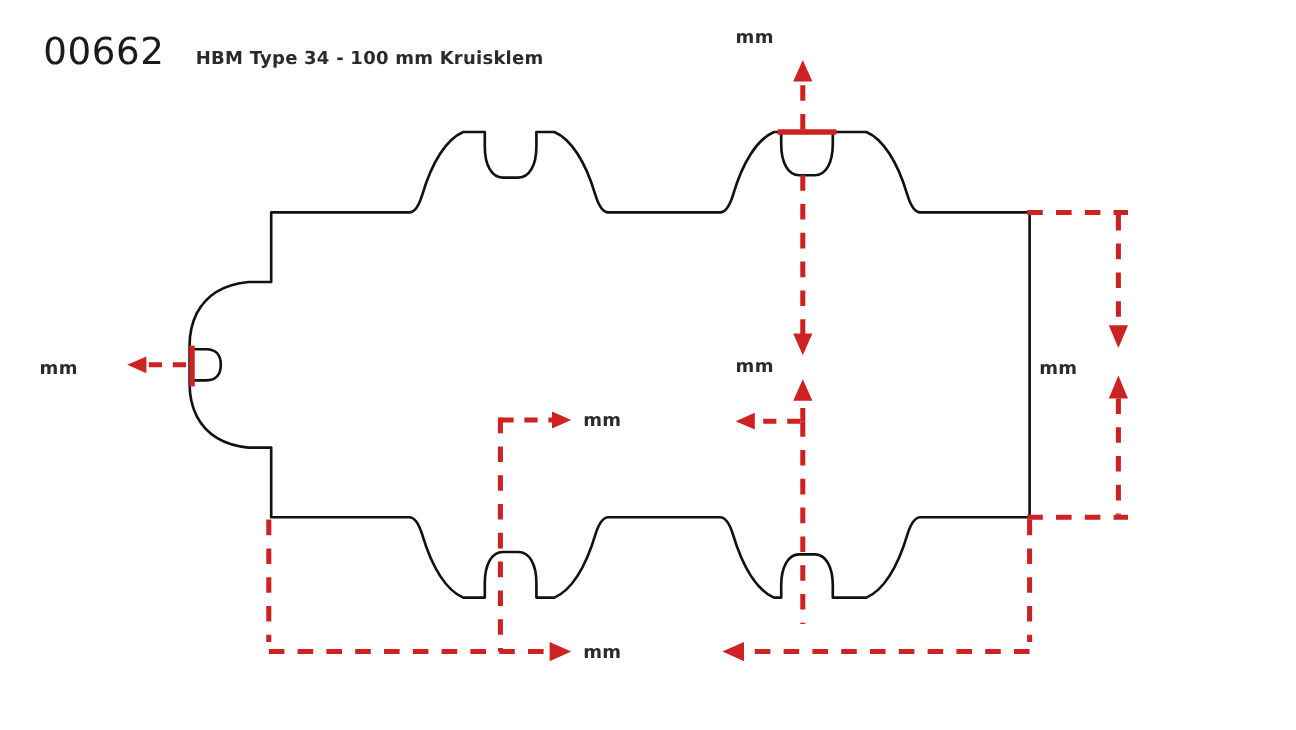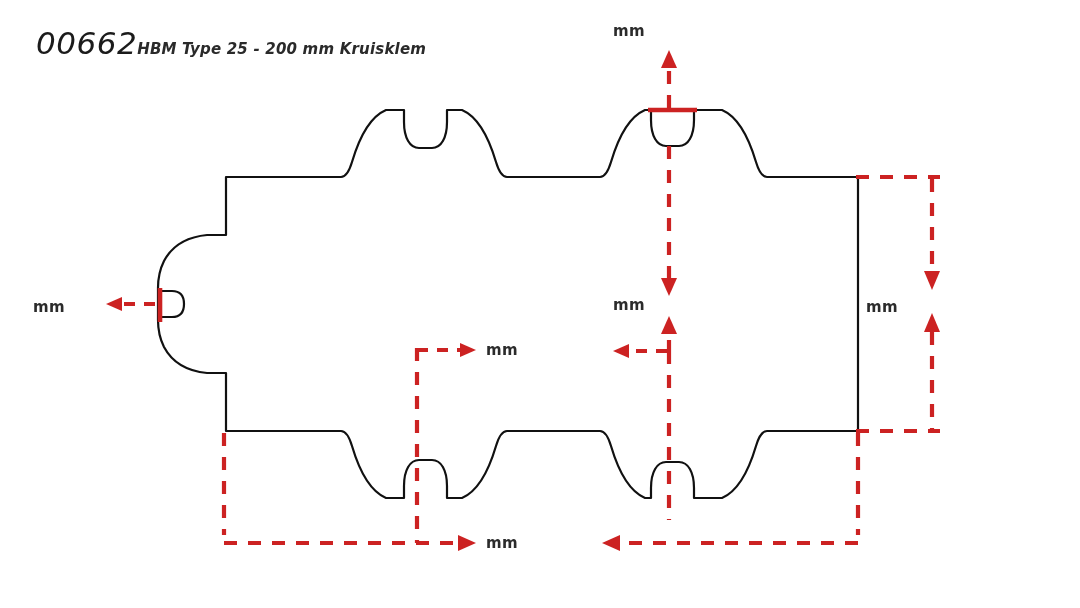--- a/index.html
+++ b/index.html
@@ -23,22 +23,22 @@
     height: 608px;
   }
 
   
   .header {
     position: absolute;
     top: 28px;
     left: 36px;
     display: flex;
     align-items: baseline;
+    gap: 26px;
     white-space: nowrap;
-    font-style: italic;
   }
   .doc-number {
     font-size: 31px;
     font-weight: 400;
     letter-spacing: 0.5px;
     color: #1b1b1b;
     line-height: 1;
   }
   .doc-title {
     font-size: 15px;
@@ -106,21 +106,21 @@
   .mm-mid-right { left: 613px; top: 298px; }
   .mm-bot-left  { left: 486px; top: 536px; }
 </style>
 </head>
 <body>
 
 <div id="drawing-root">
 
   <div class="header">
     <span class="doc-number">00662</span>
-    <span class="doc-title">HBM Type 25 - 200 mm Kruisklem</span>
+    <span class="doc-title">HBM Type 34 - 100 mm Kruisklem</span>
   </div>
 
   <svg class="canvas" viewBox="0 0 1080 608">
 
     <path class="outline" d="M 226,177
          L 341,177
          C 345,177 349,172 352,162
          C 360,135 372,116 386,110
          L 404,110
          L 404,122

